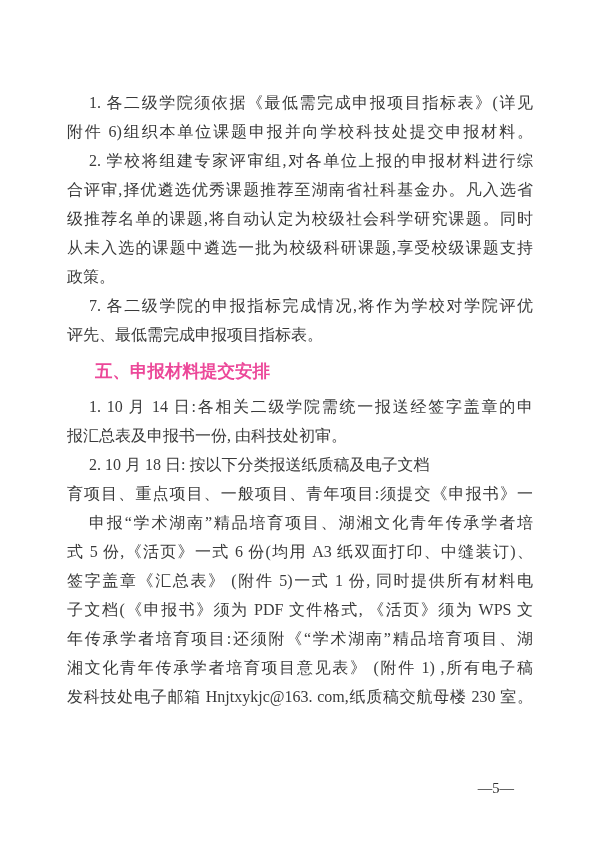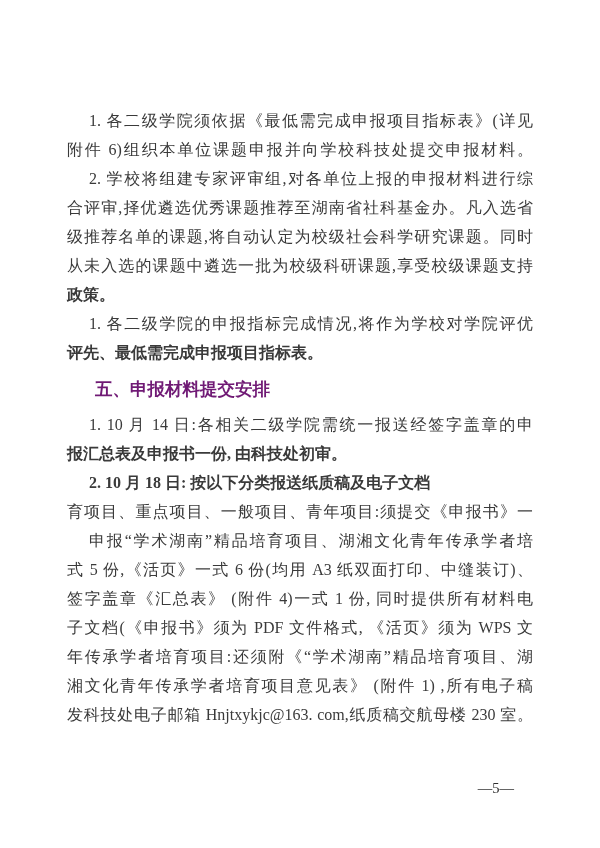--- a/index.html
+++ b/index.html
@@ -11,45 +11,44 @@
     position: relative;
     width: 600px;
     height: 848px;
     margin: 0 auto;
     background: #ffffff;
     overflow: hidden;
   }
   .content {
     position: absolute;
     left: 67px;
-    top: 106px;
+    top: 88px;
     width: 466px;
   }
   .ln {
     font-family: "Liberation Serif", "DejaVu Serif", serif;
     font-size: 16px;
     line-height: 29px;
     color: #3a3a3a;
     text-align: justify;
     text-align-last: justify;
     white-space: normal;
   }
   .ln.short {
     text-align: center;
     text-align-last: left;
-    font-weight: bold;
   }
   .ln.ind {
     text-indent: 22px;
   }
   .ln.heading {
     font-family: "Liberation Sans", "DejaVu Sans", sans-serif;
     font-weight: bold;
     font-size: 17.5px;
-    color: #701a75;
+    color: #ec4899;
     text-indent: 28px;
     text-align: left;
     text-align-last: left;
     margin-top: 8px;
     margin-bottom: 6px;
   }
   .page-number {
     position: absolute;
     top: 780px;
     right: 86px;
@@ -64,29 +63,29 @@
 
 <div class="page">
   <div class="content">
     <div class="ln ind">1. 各二级学院须依据《最低需完成申报项目指标表》(详见</div>
     <div class="ln">附件 6)组织本单位课题申报并向学校科技处提交申报材料。</div>
     <div class="ln ind">2. 学校将组建专家评审组,对各单位上报的申报材料进行综</div>
     <div class="ln">合评审,择优遴选优秀课题推荐至湖南省社科基金办。凡入选省</div>
     <div class="ln">级推荐名单的课题,将自动认定为校级社会科学研究课题。同时</div>
     <div class="ln">从未入选的课题中遴选一批为校级科研课题,享受校级课题支持</div>
     <div class="ln short">政策。</div>
-    <div class="ln ind">1. 各二级学院的申报指标完成情况,将作为学校对学院评优</div>
+    <div class="ln ind">7. 各二级学院的申报指标完成情况,将作为学校对学院评优</div>
     <div class="ln short">评先、最低需完成申报项目指标表。</div>
     <div class="ln heading">五、申报材料提交安排</div>
     <div class="ln ind">1. 10 月 14 日:各相关二级学院需统一报送经签字盖章的申</div>
     <div class="ln short">报汇总表及申报书一份, 由科技处初审。</div>
     <div class="ln ind short">2. 10 月 18 日: 按以下分类报送纸质稿及电子文档</div>
     <div class="ln">育项目、重点项目、一般项目、青年项目:须提交《申报书》一</div>
     <div class="ln ind">申报“学术湖南”精品培育项目、湖湘文化青年传承学者培</div>
     <div class="ln">式 5 份,《活页》一式 6 份(均用 A3 纸双面打印、中缝装订)、</div>
-    <div class="ln">签字盖章《汇总表》 (附件 4)一式 1 份, 同时提供所有材料电</div>
+    <div class="ln">签字盖章《汇总表》 (附件 5)一式 1 份, 同时提供所有材料电</div>
     <div class="ln">子文档(《申报书》须为 PDF 文件格式, 《活页》须为 WPS 文</div>
     <div class="ln">年传承学者培育项目:还须附《“学术湖南”精品培育项目、湖</div>
     <div class="ln">湘文化青年传承学者培育项目意见表》 (附件 1) ,所有电子稿</div>
     <div class="ln">发科技处电子邮箱 Hnjtxykjc@163. com,纸质稿交航母楼 230 室。</div>
   </div>
   <div class="page-number">—5—</div>
 </div>
 
 </body></html>

